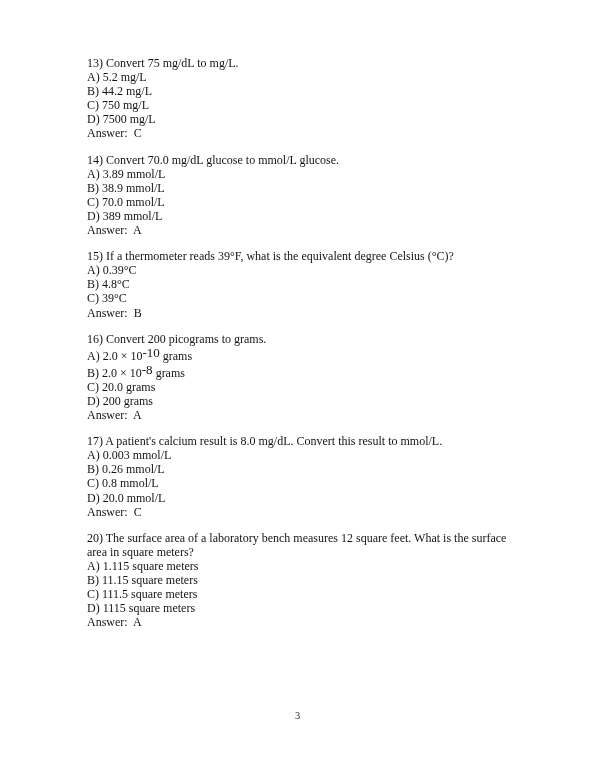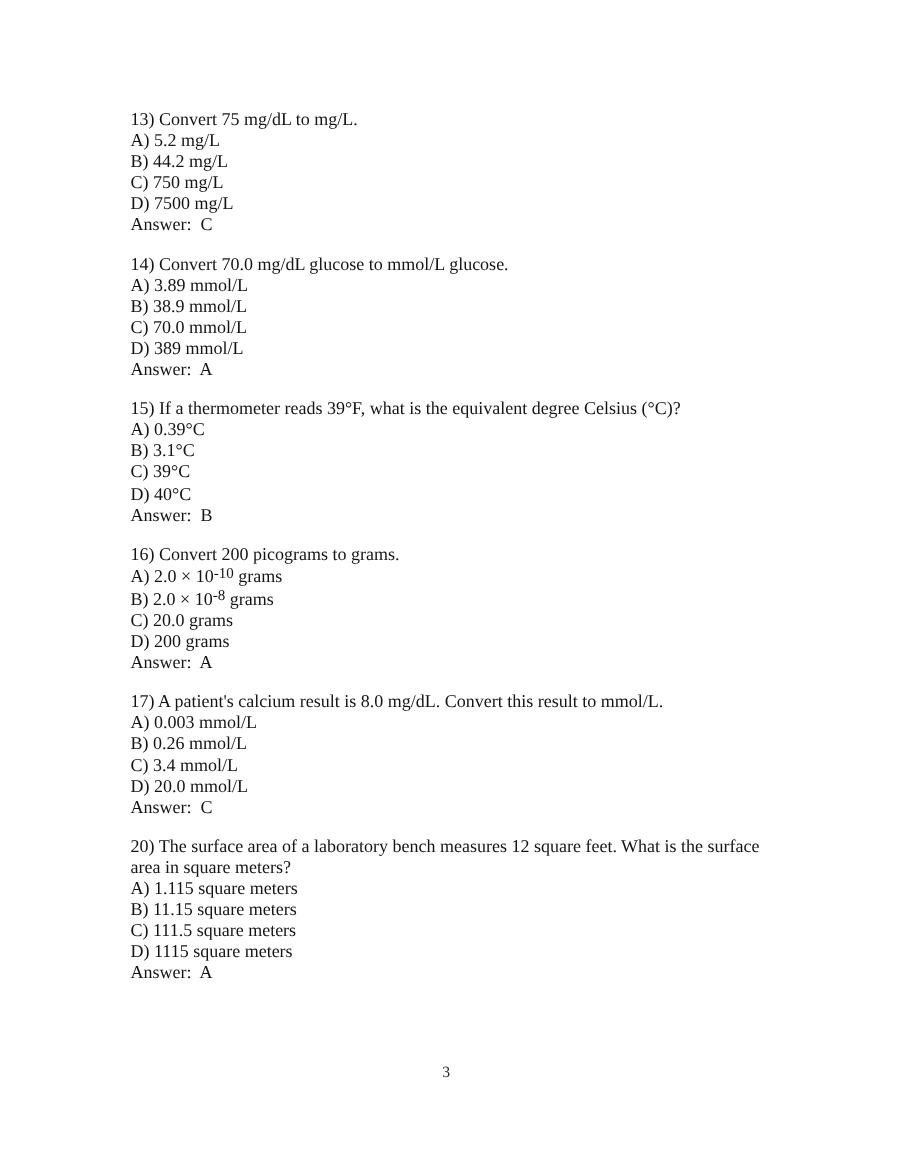--- a/index.html
+++ b/index.html
@@ -16,33 +16,33 @@
     color: #141414;
   }
   .page {
     position: absolute;
     inset: 0;
     background: #ffffff;
   }
   .content {
     position: absolute;
     left: 87px;
-    top: 72px;
+    top: 56px;
     width: 428px;
     font-size: 12px;
     line-height: 14.1px;
   }
   .question {
     margin-bottom: 12px;
   }
   .line {
     white-space: pre-wrap;
   }
   .sup {
-    font-size: 10px;
+    font-size: 13px;
     vertical-align: 3px;
     letter-spacing: 0;
   }
   .page-number {
     position: absolute;
     left: 0;
     top: 710px;
     width: 595px;
     text-align: center;
     font-size: 10.5px;
@@ -66,38 +66,37 @@
         <div class="line">14) Convert 70.0 mg/dL glucose to mmol/L glucose.</div>
         <div class="line">A) 3.89 mmol/L</div>
         <div class="line">B) 38.9 mmol/L</div>
         <div class="line">C) 70.0 mmol/L</div>
         <div class="line">D) 389 mmol/L</div>
         <div class="line">Answer:  A</div>
       </div>
       <div class="question">
         <div class="line">15) If a thermometer reads 39°F, what is the equivalent degree Celsius (°C)?</div>
         <div class="line">A) 0.39°C</div>
-        <div class="line">B) 3.1°C</div>
+        <div class="line">B) 4.8°C</div>
         <div class="line">C) 39°C</div>
-        <div class="line">D) 40°C</div>
         <div class="line">Answer:  B</div>
       </div>
       <div class="question">
         <div class="line">16) Convert 200 picograms to grams.</div>
         <div class="line">A) 2.0 × 10<span class="sup">-10</span> grams</div>
         <div class="line">B) 2.0 × 10<span class="sup">-8</span> grams</div>
         <div class="line">C) 20.0 grams</div>
         <div class="line">D) 200 grams</div>
         <div class="line">Answer:  A</div>
       </div>
       <div class="question">
         <div class="line">17) A patient's calcium result is 8.0 mg/dL. Convert this result to mmol/L.</div>
         <div class="line">A) 0.003 mmol/L</div>
         <div class="line">B) 0.26 mmol/L</div>
-        <div class="line">C) 3.4 mmol/L</div>
+        <div class="line">C) 0.8 mmol/L</div>
         <div class="line">D) 20.0 mmol/L</div>
         <div class="line">Answer:  C</div>
       </div>
       <div class="question">
         <div class="line">20) The surface area of a laboratory bench measures 12 square feet. What is the surface</div>
         <div class="line">area in square meters?</div>
         <div class="line">A) 1.115 square meters</div>
         <div class="line">B) 11.15 square meters</div>
         <div class="line">C) 111.5 square meters</div>
         <div class="line">D) 1115 square meters</div>

